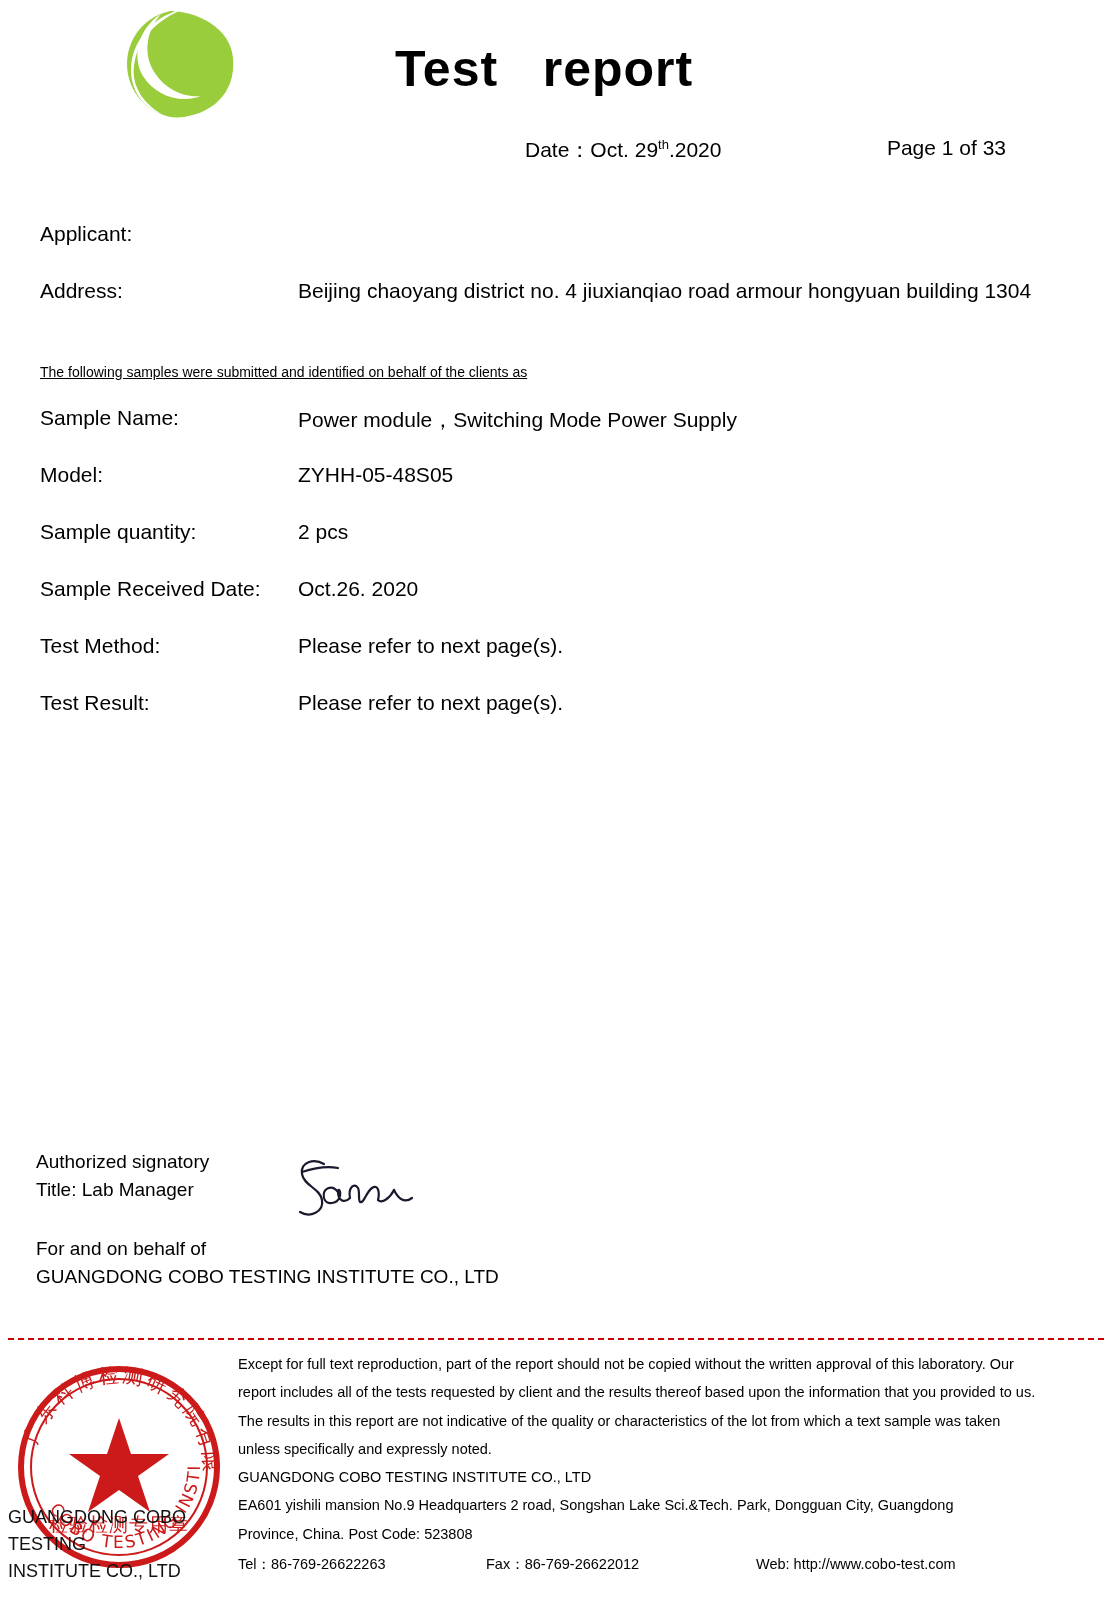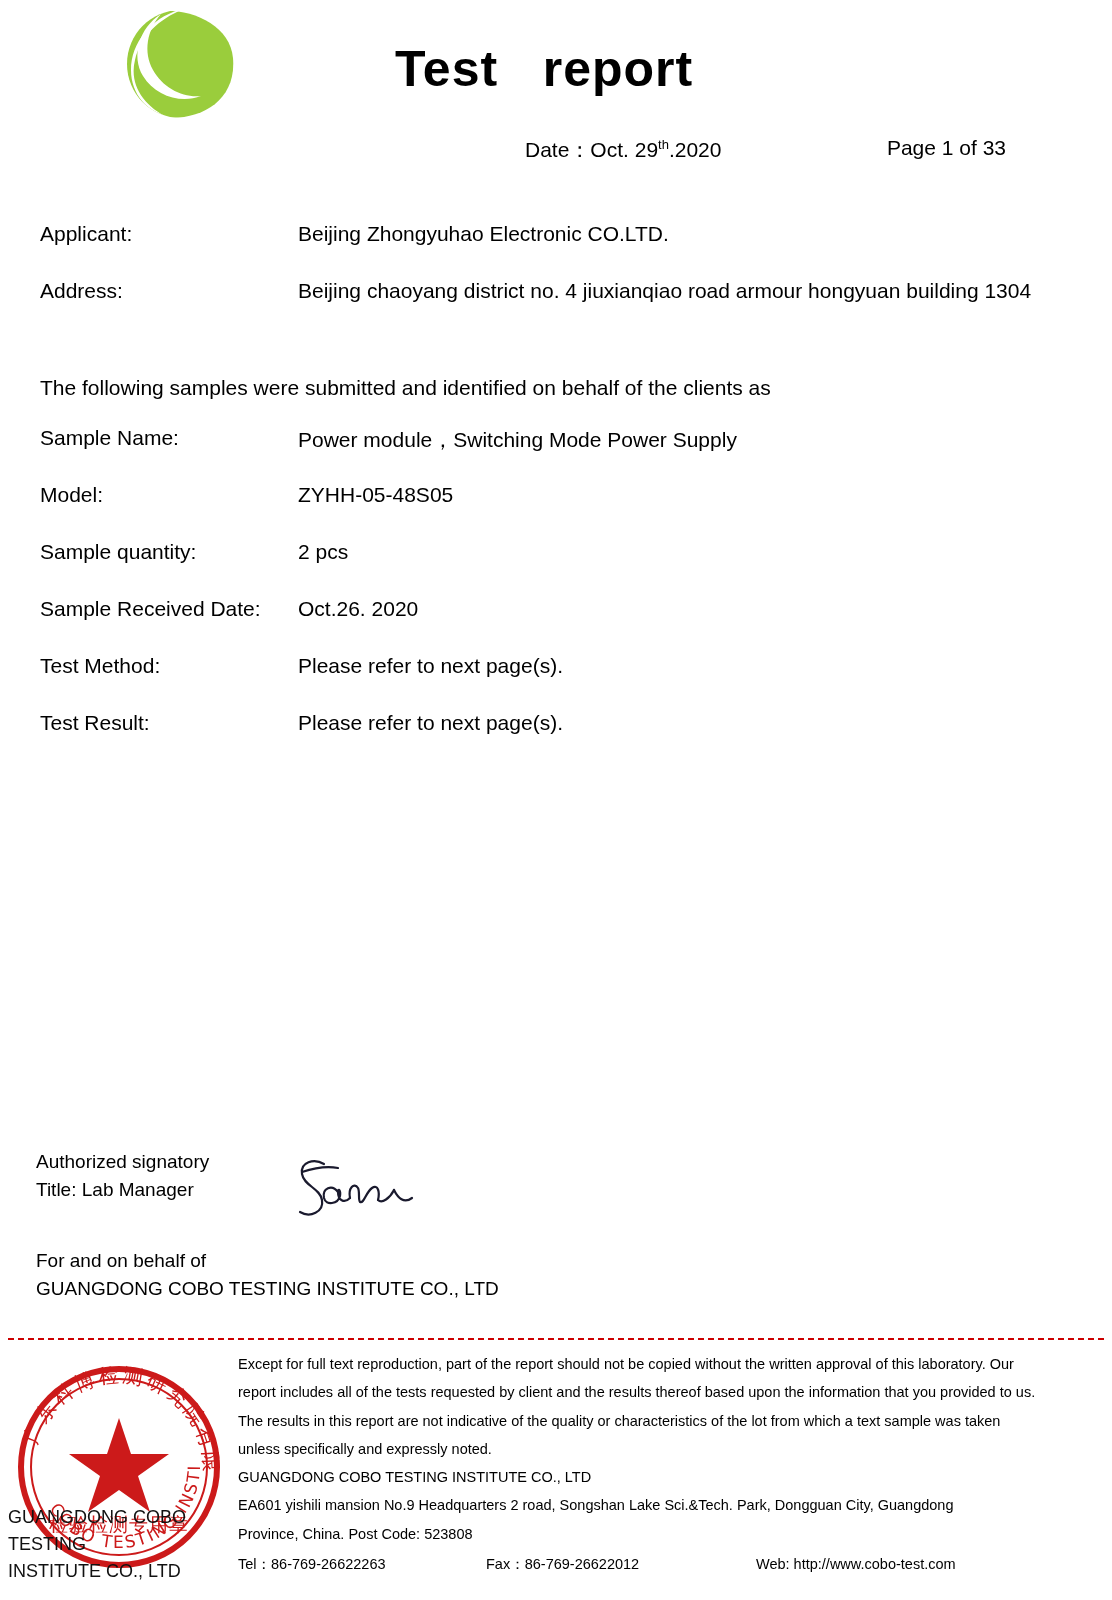--- a/index.html
+++ b/index.html
@@ -68,45 +68,46 @@
     top: 0;
     white-space: pre;
   }
   .field .value {
     position: absolute;
     left: 258px;
     top: 0;
     white-space: pre;
   }
   .statement {
-    font-size: 21px;
-    margin-top: 40px;
+    font-size: 14px;
+    margin-top: 28px;
     margin-bottom: 26px;
     white-space: pre;
+    text-decoration: underline;
   }
 
   .block-applicant { margin-top: 42px; }
 
   
   .sig-area {
     position: absolute;
     left: 36px;
     top: 1148px;
     width: 1032px;
     font-size: 19px;
   }
   .sig-line { white-space: pre; line-height: 1.45; }
   .signature {
     position: absolute;
     left: 258px;
     top: 6px;
     width: 130px;
     height: 70px;
   }
-  .behalf { margin-top: 44px; line-height: 1.45; white-space: pre; }
+  .behalf { margin-top: 32px; line-height: 1.45; white-space: pre; }
 
   
   .footer {
     position: absolute;
     left: 0;
     top: 1338px;
     width: 1112px;
     height: 262px;
   }
   .dashed-rule {
@@ -178,21 +179,20 @@
     <div class="doc-title">Test   report</div>
   </div>
 
   <div class="meta-row">
     <span class="meta-date"><span>Date：Oct. 29</span><sup>th</sup><span>.2020</span></span>
     <span class="meta-page">Page 1 of 33</span>
   </div>
 
   <div class="field block-applicant">
     <span class="label">Applicant:</span>
-    <span class="value">Beijing Zhongyuhao Electronic CO.LTD.</span>
   </div>
 
   <div class="field">
     <span class="label">Address:</span>
     <span class="value">Beijing chaoyang district no. 4 jiuxianqiao road armour hongyuan building 1304</span>
   </div>
 
   <div class="statement">The following samples were submitted and identified on behalf of the clients as</div>
 
   <div class="field">

